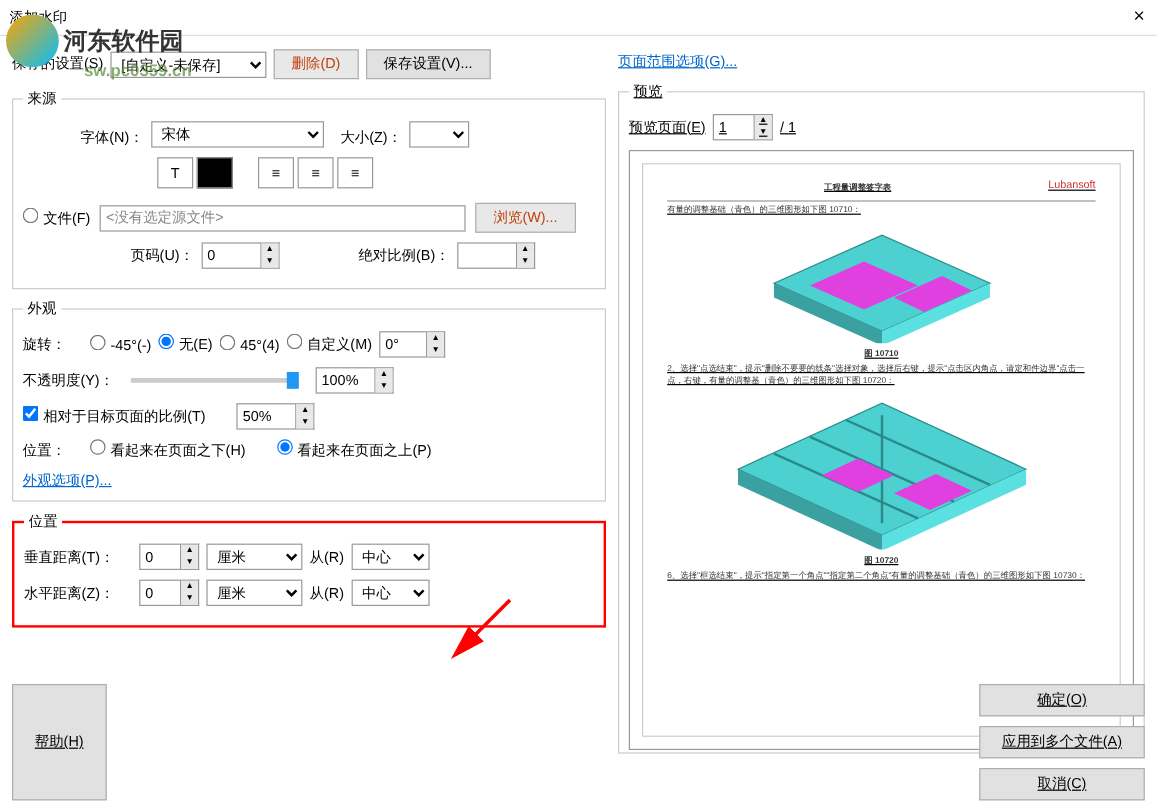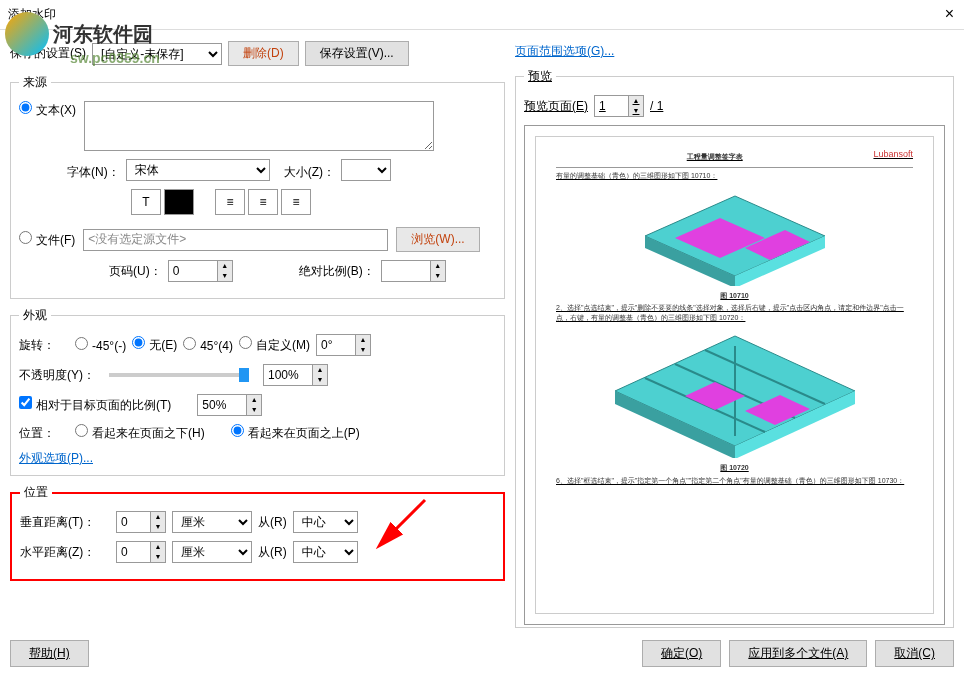--- a/index.html
+++ b/index.html
@@ -36,21 +36,21 @@
 .disabled-btn { background: #e8e8e8; color: #c2410c; }
 .slider-track { width: 140px; height: 4px; background: #ccc; position: relative; margin: 0 8px; }
 .slider-thumb { position: absolute; right: 0; top: -5px; width: 10px; height: 14px; background: #2196f3; cursor: pointer; }
 .highlight-red { border: 2px solid #ff0000 !important; }
 .preview-box { border: 1px solid #999; height: 500px; background: #fff; padding: 10px; position: relative; overflow: hidden; }
 .preview-page { border: 1px solid #ccc; width: 100%; height: 100%; padding: 12px 20px; font-size: 7px; }
 .preview-logo { text-align: right; color: #cc3333; font-size: 9px; }
 .preview-text { font-size: 7px; color: #333; line-height: 1.4; margin: 3px 0; }
 .preview-shape { margin: 5px auto; display: block; }
 .bottom-bar { position: absolute; bottom: 10px; left: 10px; right: 10px; display: flex; justify-content: space-between; }
-.bottom-right { display: flex; gap: 8px; }
+.bottom-right { display: flex; gap: 8px; flex-direction: column; }
 .bottom-bar .btn { padding: 4px 18px; text-decoration: underline; }
 .arrow-svg { position: absolute; top: 495px; left: 370px; z-index: 20; pointer-events: none; }
 .label { font-size: 12px; }
 </style>
 </head>
 <body>
 
 <div class="titlebar">
   <span class="titlebar-text">添加水印</span>
   <span class="close-x">×</span>
@@ -68,24 +68,20 @@
       <span class="label">保存的设置(S)</span>
       <select class="combo-lg" style="width:130px;">
         <option>[自定义-未保存]</option>
       </select>
       <button class="btn disabled-btn">删除(D)</button>
       <button class="btn">保存设置(V)...</button>
     </div>
 
     <fieldset>
       <legend>来源</legend>
-      <div class="radio-row">
-        <label><input type="radio" name="src" checked="" style=""><span>文本(X)</span></label>
-        <textarea class="textarea" style=""></textarea>
-      </div>
       <div class="row" style="margin-left:48px;align-items:flex-end;">
         <span class="label">字体(N)：</span>
         <select class="combo-lg"><option>宋体</option></select>
         <span class="label" style="margin-left:8px;">大小(Z)：</span>
         <select class="combo-sm"><option></option></select>
       </div>
       <div class="icon-group">
         <span class="icon-btn">T</span>
         <span class="icon-btn dark"></span>
         <span style="width:15px;"></span>

